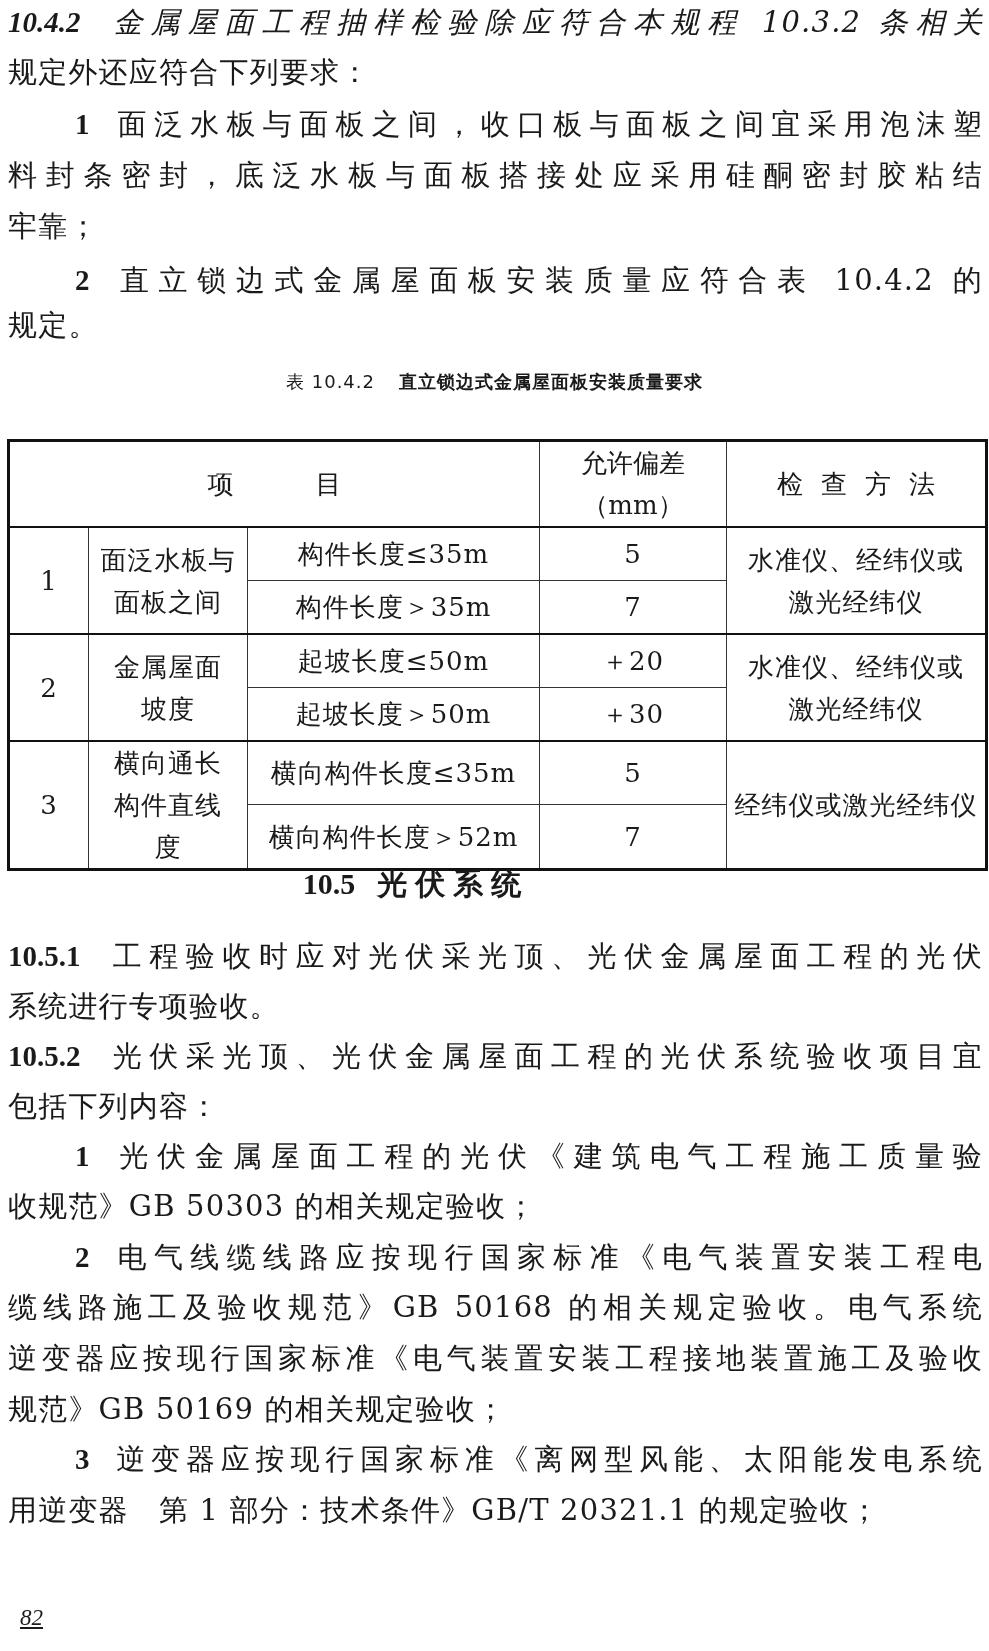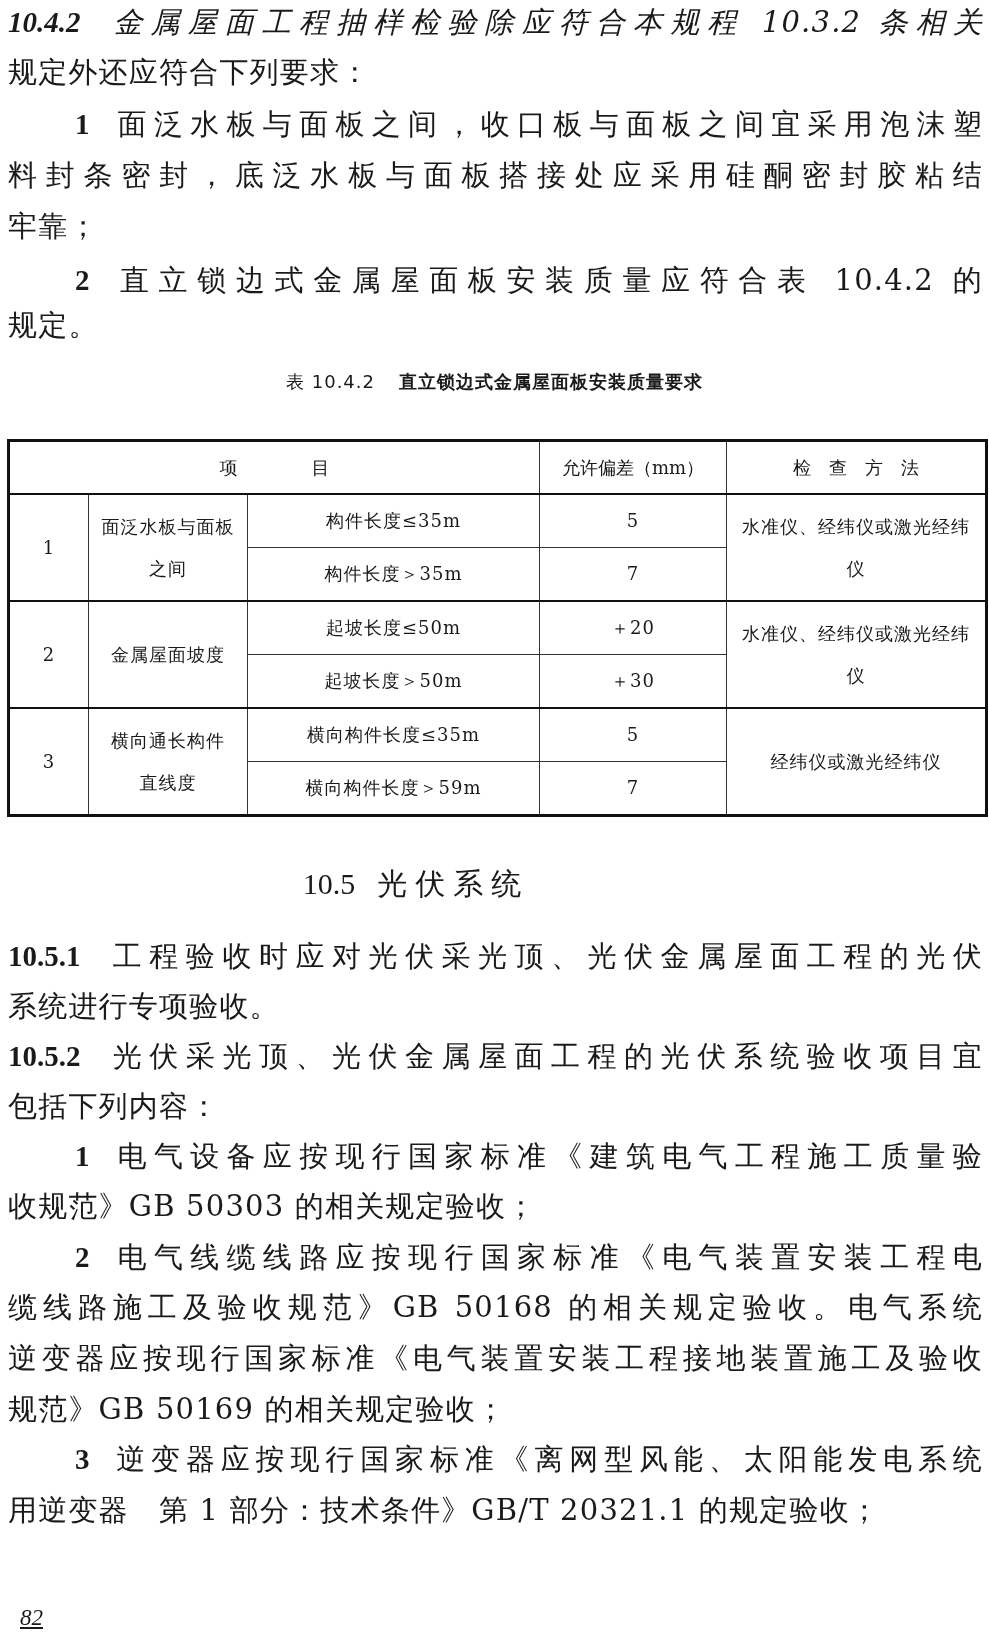--- a/index.html
+++ b/index.html
@@ -23,34 +23,34 @@
   .item-no { margin-right: 22px; }
   .caption {
     position: absolute; left: 0; width: 989px; top: 370px;
     text-align: center; font-family: "DejaVu Sans", "Liberation Sans", sans-serif;
     font-weight: bold; font-size: 18px; letter-spacing: 1px;
   }
   .caption .cap-no { margin-right: 24px; font-weight: normal; }
   table.spec {
     position: absolute; left: 7px; top: 439px; width: 978px;
     border-collapse: collapse; table-layout: fixed;
-    font-size: 18px; letter-spacing: 1px;
+    font-size: 26px; letter-spacing: 1px;
     border: 3px solid #111;
   }
   table.spec td, table.spec th {
     border: 1.5px solid #333; text-align: center; vertical-align: middle;
     padding: 0; font-weight: normal; height: 52px; line-height: 42px;
   }
   table.spec th { height: 51px; }
   table.spec tr.group-start td { border-top: 2.5px solid #111; }
   .sp-wide { letter-spacing: 28px; padding-left: 28px; }
   .sp-mid { letter-spacing: 18px; padding-left: 18px; }
   .section-title {
     position: absolute; left: 0; width: 832px; top: 864px; text-align: center;
-    font-size: 30px; font-weight: normal; letter-spacing: 8px;
+    font-size: 30px; font-weight: bold; letter-spacing: 8px;
     font-family: "DejaVu Sans", "Liberation Sans", sans-serif;
   }
   .section-title .sec-no { font-family: "Liberation Serif", serif; margin-right: 22px; letter-spacing: 0; }
   .page-no {
     position: absolute; left: 20px; top: 1605px; font-size: 23px;
     font-style: italic; font-family: "Liberation Serif", serif; text-decoration: underline;
   }
 </style>
 </head>
 <body>
@@ -107,35 +107,35 @@
   </tr>
 
   <tr class="group-start">
     <td rowspan="2">3</td>
     <td rowspan="2" style="padding:0 14px;"><span>横向通长构件直线度</span></td>
     <td>横向构件长度≤35m</td>
     <td>5</td>
     <td rowspan="2">经纬仪或激光经纬仪</td>
   </tr>
   <tr>
-    <td>横向构件长度＞59m</td>
+    <td>横向构件长度＞52m</td>
     <td>7</td>
   </tr>
 </tbody>
   </table>
 
 <div class="section-title"><span class="sec-no">10.5</span><span>光伏系统</span></div>
 
 <div class="line justify" style="top:936px;"><span class="num clause-no">10.5.1</span><span>工程验收时应对光伏采光顶、光伏金属屋面工程的光伏</span></div>
 <div class="line" style="top:986px;">系统进行专项验收。</div>
 
 <div class="line justify" style="top:1036px;"><span class="num clause-no">10.5.2</span><span>光伏采光顶、光伏金属屋面工程的光伏系统验收项目宜</span></div>
 <div class="line" style="top:1086px;">包括下列内容：</div>
 
-<div class="line indent justify" style="top:1136px;"><span class="num item-no">1</span><span>电气设备应按现行国家标准《建筑电气工程施工质量验</span></div>
+<div class="line indent justify" style="top:1136px;"><span class="num item-no">1</span><span>光伏金属屋面工程的光伏《建筑电气工程施工质量验</span></div>
 <div class="line" style="top:1186px;">收规范》GB 50303 的相关规定验收；</div>
 
 <div class="line indent justify" style="top:1237px;"><span class="num item-no">2</span><span>电气线缆线路应按现行国家标准《电气装置安装工程电</span></div>
 <div class="line justify" style="top:1287px;">缆线路施工及验收规范》GB 50168 的相关规定验收。电气系统</div>
 <div class="line justify" style="top:1338px;">逆变器应按现行国家标准《电气装置安装工程接地装置施工及验收</div>
 <div class="line" style="top:1389px;">规范》GB 50169 的相关规定验收；</div>
 
 <div class="line indent justify" style="top:1439px;"><span class="num item-no">3</span><span>逆变器应按现行国家标准《离网型风能、太阳能发电系统</span></div>
 <div class="line" style="top:1490px;">用逆变器　第 1 部分：技术条件》GB/T 20321.1 的规定验收；</div>
 

